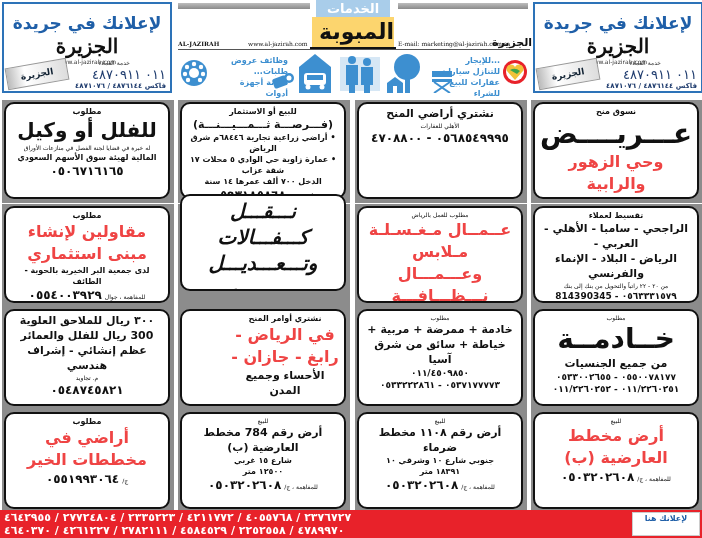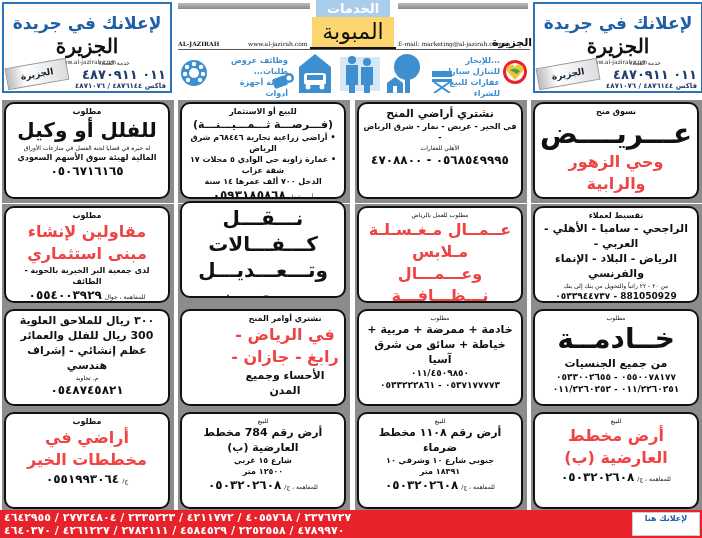--- a/index.html
+++ b/index.html
@@ -7,29 +7,29 @@
   .header { position: absolute; left: 0; top: 0; width: 702px; height: 95px; }
   .promo { position: absolute; top: 2px; width: 170px; height: 91px; border: 2px solid #2d73b8; background: #fff; direction: rtl; text-align: center; overflow: hidden; }
   .promo.left { left: 2px; }
   .promo.right { left: 533px; }
   .promo-title { color: #1f5fa8; font-weight: bold; font-size: 17px; line-height: 22px; margin-top: 8px; }
   .promo-logo { font-family: "DejaVu Serif", serif; font-weight: bold; font-size: 20px; line-height: 24px; color: #111; position: relative; display: inline-block; }
   .promo-logo .map { position: absolute; left: -6px; top: 0px; width: 26px; height: 16px; background: #4f9bd6; border-radius: 50% 40% 60% 30%; opacity: .85; z-index: -1; }
   .promo-url { font-size: 6px; color: #333; direction: ltr; line-height: 8px; }
   .promo-bottom { position: absolute; bottom: 0; left: 0; right: 0; height: 32px; }
   .promo-svc { position: absolute; right: 40px; top: 0; font-size: 6px; color: #333; }
-  .promo-phone { position: absolute; right: 4px; top: 8px; font-weight: bold; font-size: 13px; color: #1f3c6e; letter-spacing: 1px; text-align: right; }
+  .promo-phone { position: absolute; right: 4px; top: 8px; font-weight: normal; font-size: 13px; color: #1f3c6e; letter-spacing: 1px; text-align: right; }
   .promo-fax { position: absolute; right: 4px; bottom: 1px; font-size: 7px; font-weight: bold; color: #1f3c6e; }
   .promo-paper { position: absolute; left: 2px; top: 4px; width: 62px; height: 22px; background: linear-gradient(90deg,#bbb,#fff 30%,#ddd); border: 1px solid #999; transform: rotate(-10deg); font-size: 9px; font-weight: bold; color: #123; text-align: center; line-height: 20px; }
   .center-hdr { position: absolute; left: 178px; top: 0; width: 352px; height: 95px; }
   .grad-bar { position: absolute; top: 3px; height: 6px; background: linear-gradient(#bdbdbd,#8a8a8a); }
   .grad-bar.l { left: 0; width: 132px; }
   .grad-bar.r { left: 220px; width: 130px; }
   .logo-top { position: absolute; left: 138px; top: 0; width: 74px; height: 18px; background: #a9cdea; color: #fff; font-weight: bold; font-size: 13px; text-align: center; line-height: 18px; direction: rtl; }
-  .logo-main { position: absolute; left: 134px; top: 17px; width: 82px; height: 30px; background: #fcd56e; color: #111; font-weight: normal; font-size: 22px; text-align: center; line-height: 30px; direction: rtl; }
+  .logo-main { position: absolute; left: 134px; top: 17px; width: 82px; height: 30px; background: #fcd56e; color: #111; font-weight: bold; font-size: 22px; line-height: 30px; direction: rtl; }
   .logo-bar { position: absolute; left: 132px; top: 47px; width: 86px; height: 3px; background: #111; }
   .hdr-line { position: absolute; top: 49px; left: 0; width: 352px; height: 1px; background: #555; }
   .hdr-small { position: absolute; top: 40px; font-family: "DejaVu Serif", serif; font-size: 6px; color: #111; }
   .hdr-aj { left: 0px; font-weight: bold; }
   .hdr-www { left: 70px; }
   .hdr-mail { left: 220px; }
   .hdr-logo-sm { position: absolute; top: 36px; left: 314px; font-size: 11px; font-weight: bold; color: #111; direction: rtl; }
   .icon-row { position: absolute; top: 53px; left: 0; width: 352px; height: 40px; }
   .ic { position: absolute; }
   .svc-text { position: absolute; color: #3d8fd0; font-size: 8px; font-weight: bold; direction: rtl; text-align: right; line-height: 11px; }
@@ -162,21 +162,20 @@
     <div class="ad-frame" style="left: 531px; top: -2px;"></div>
     <div class="ad" style="left: 533px; top: 0px;">
       <div class="l-small"><span>نسوق منح</span></div>
       <div class="l-huge"><span>عـــريــــض</span></div>
       <div class="l-big"><span>وحي الزهور والرابية</span></div>
       <div class="l-phone-sm"><span>٠٥٦٢٧٣٤٥٠٠ - ٠٥٠٤١٥٢٣٥٣</span></div>
     </div>
     <div class="ad-frame" style="left: 355px; top: -2px;"></div>
     <div class="ad" style="left: 357px; top: 0px;">
       <div class="l-med"><span>نشتري أراضي المنح</span></div>
-      <div class="l-small"><span>في الخير - عريض - نمار - شرق الرياض -</span></div>
       <div class="l-tiny"><span>الأهلي للعقارات</span></div>
       <div class="l-phone"><span>٠٥٦٨٥٤٩٩٩٥ - ٤٧٠٨٨٠٠</span></div>
     </div>
     <div class="ad-frame" style="left: 178px; top: -2px;"></div>
     <div class="ad" style="left: 180px; top: 0px;">
       <div class="l-small"><span>للبيع أو الاستثمار</span></div>
       <div class="l-med"><span>(فـــرصـــة ثـــمـــيـــنـــة)</span></div>
       <div class="l-small"><span>• أراضي زراعية تجارية ٦٨٤٤٦م شرق الرياض</span></div>
       <div class="l-small"><span>• عمارة زاوية حي الوادي ٥ محلات ١٧ شقة عزاب</span></div>
       <div class="l-small"><span>الدخل ٧٠٠ ألف عمرها ١٤ سنة</span></div>
@@ -189,31 +188,31 @@
       <div class="l-tiny"><span>له خبرة في قضايا لجنة الفصل في منازعات الأوراق</span></div>
       <div class="l-small"><span>المالية لهيئة سوق الأسهم السعودي</span></div>
       <div class="l-phone"><span>٠٥٠٦٧١٦١٦٥</span></div>
     </div>
     <div class="ad-frame" style="left: 531px; top: 102px;"></div>
     <div class="ad" style="left: 533px; top: 104px;">
       <div class="l-small"><span>تقسيط لعملاء</span></div>
       <div class="l-med"><span>الراجحي - سامبا - الأهلي - العربي -</span></div>
       <div class="l-med"><span>الرياض - البلاد - الإنماء والفرنسي</span></div>
       <div class="l-tiny"><span>من ٢٠ - ٢٢ راتباً والتحويل من بنك إلى بنك</span></div>
-      <div class="l-phone-sm"><span>881050929 - ٠٥٣٣٩٤٤٧٣٧</span></div>
+      <div class="l-phone-sm"><span>٠٥٦٣٣٣١٥٧٩ - 814390345</span></div>
       <div class="l-tiny"></div>
     </div>
     <div class="ad-frame" style="left: 355px; top: 102px;"></div>
     <div class="ad" style="left: 357px; top: 104px;">
       <div class="l-tiny"><span>مطلوب للعمل بالرياض</span></div>
       <div class="l-big"><span>عــمــال مـغـسـلـة مـلابس</span></div>
       <div class="l-big"><span>وعـــمـــال نـــظـــافـــة</span></div>
     </div>
     <div class="ad-frame" style="left: 178px; top: 102px;"></div>
-    <div class="ad" style="left: 180px; top: 99px;">
+    <div class="ad" style="left: 180px; top: 92px; font-style: italic;">
       <div class="l-xl"><span>نـــقـــل كـــفـــالات</span></div>
       <div class="l-xl"><span>وتـــعـــديـــل مـــهـــن</span></div>
     </div>
     <div class="ad-frame" style="left: 2px; top: 102px;"></div>
     <div class="ad" style="left: 4px; top: 104px;">
       <div class="l-small"><span>مطلوب</span></div>
       <div class="l-big"><span>مقاولين لإنشاء مبنى استثماري</span></div>
       <div class="l-small"><span>لدى جمعية البر الخيرية بالحوية - الطائف</span></div>
       <div class="l-phone"><span class="prefix">للمفاهمة ، جوال</span><span>٠٥٥٤٠٠٣٩٢٩</span></div>
     </div>

